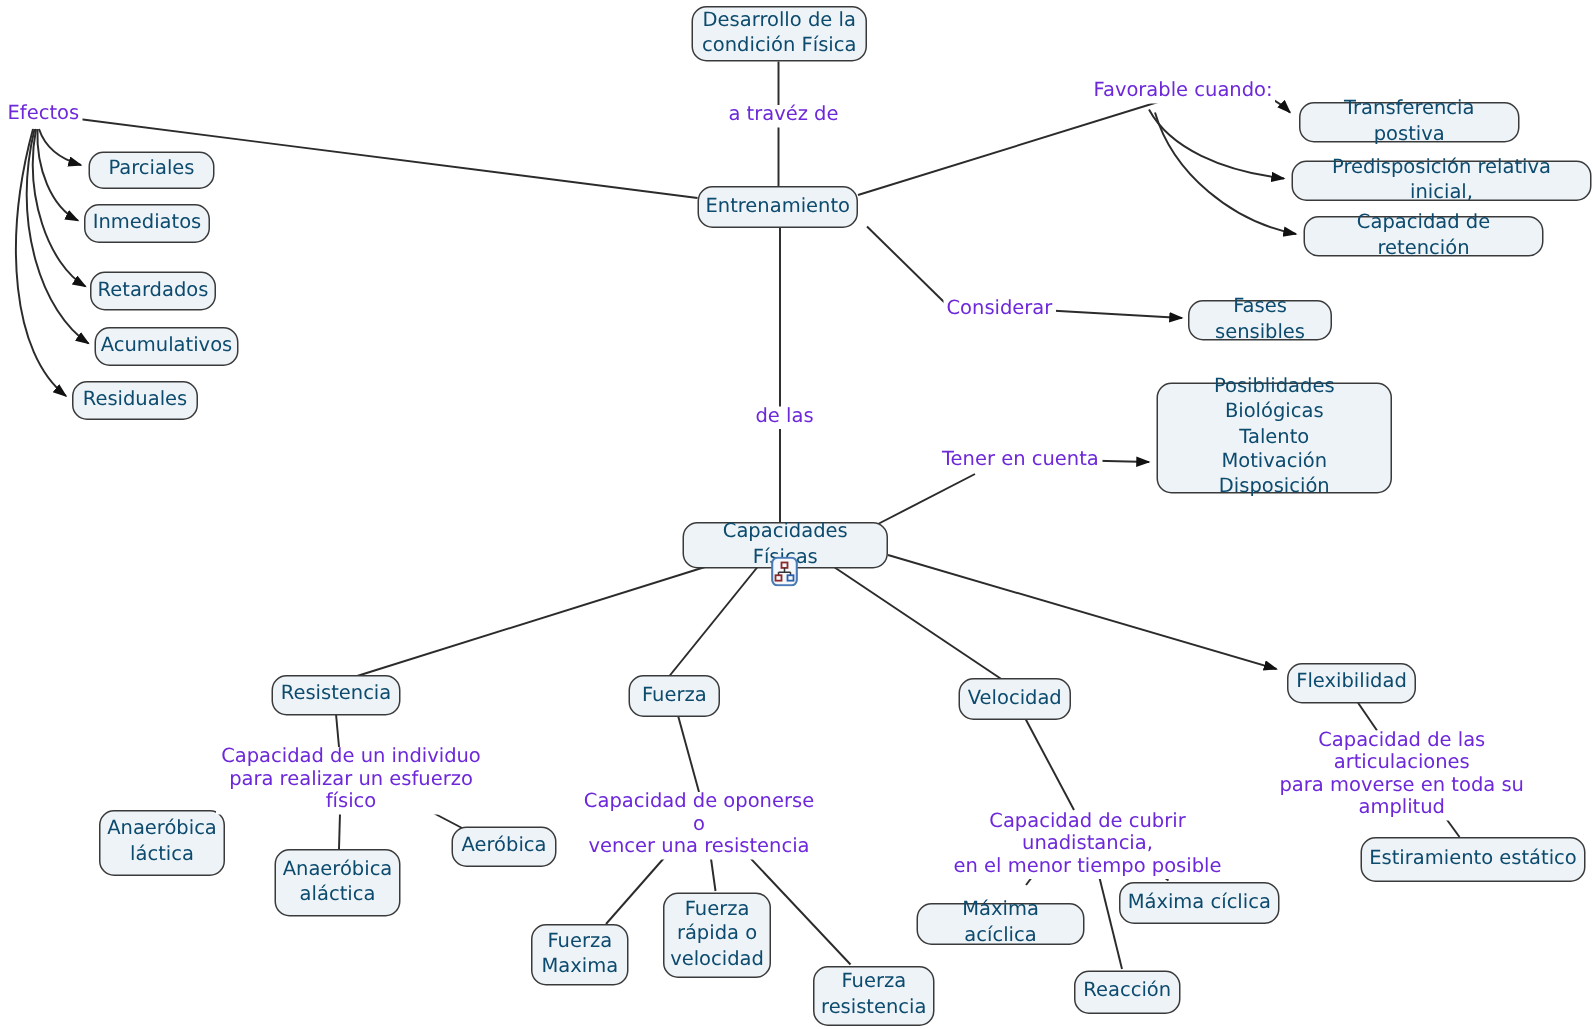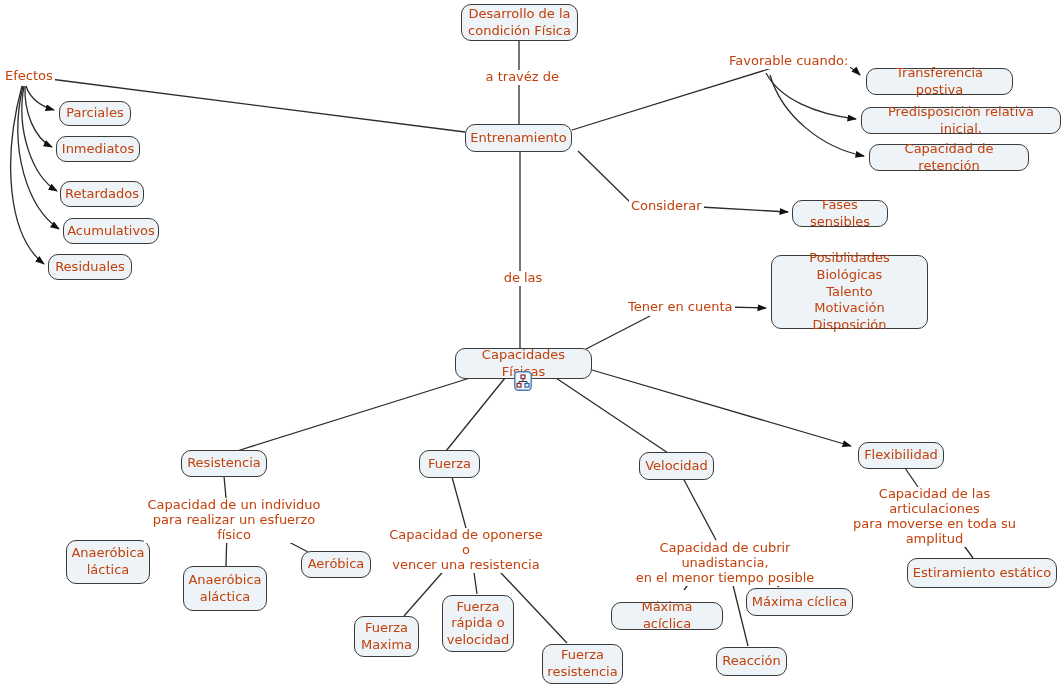--- a/index.html
+++ b/index.html
@@ -11,30 +11,30 @@
     overflow:hidden;
   }
   #wires{position:absolute;left:0;top:0;z-index:1;}
   .node{
     position:absolute;z-index:2;
     background:#edf3f6;
     border:1px solid #3a3a3a;
     border-radius:10px;
     display:flex;align-items:center;justify-content:center;
     text-align:center;
-    font-size:13px;color:#c2410c;
+    font-size:13px;color:#0c4a6e;
     white-space:pre-line;
     box-sizing:border-box;
     line-height:1.28;
     padding:2px 4px;
   }
   .phrase{
     position:absolute;z-index:2;
     background:#ffffff;
-    font-size:13px;color:#c2410c;
+    font-size:13px;color:#6d28d9;
     text-align:center;
     white-space:pre-line;
     line-height:1.15;
     padding:0 2px;
   }
   .tree-icon{
     position:absolute;z-index:3;
     width:18px;height:20px;
   }
 </style>
@@ -98,21 +98,21 @@
       <line x1="700" y1="207" x2="788" y2="212" marker-end="url(#arw)"></line>
       <line x1="724" y1="307" x2="766" y2="308" marker-end="url(#arw)"></line>
     </g>
   </svg>
 
   <div class="node" style="left:461px;top:4px;width:117px;height:37px;">Desarrollo de la
 condición Física</div>
 
   <div class="node" style="left:465px;top:124px;width:107px;height:28px;">Entrenamiento</div>
 
-  <div class="node" style="left:59px;top:101px;width:72px;height:25px;">Parciales</div>
+  <div class="node" style="left:59px;top:101px;width:84px;height:25px;">Parciales</div>
 
   <div class="node" style="left:56px;top:136px;width:84px;height:26px;">Inmediatos</div>
 
   <div class="node" style="left:60px;top:181px;width:84px;height:26px;">Retardados</div>
 
   <div class="node" style="left:63px;top:218px;width:96px;height:26px;">Acumulativos</div>
 
   <div class="node" style="left:48px;top:254px;width:84px;height:26px;">Residuales</div>
 
   <div class="node" style="left:866px;top:68px;width:147px;height:27px;">Transferencia postiva</div>

